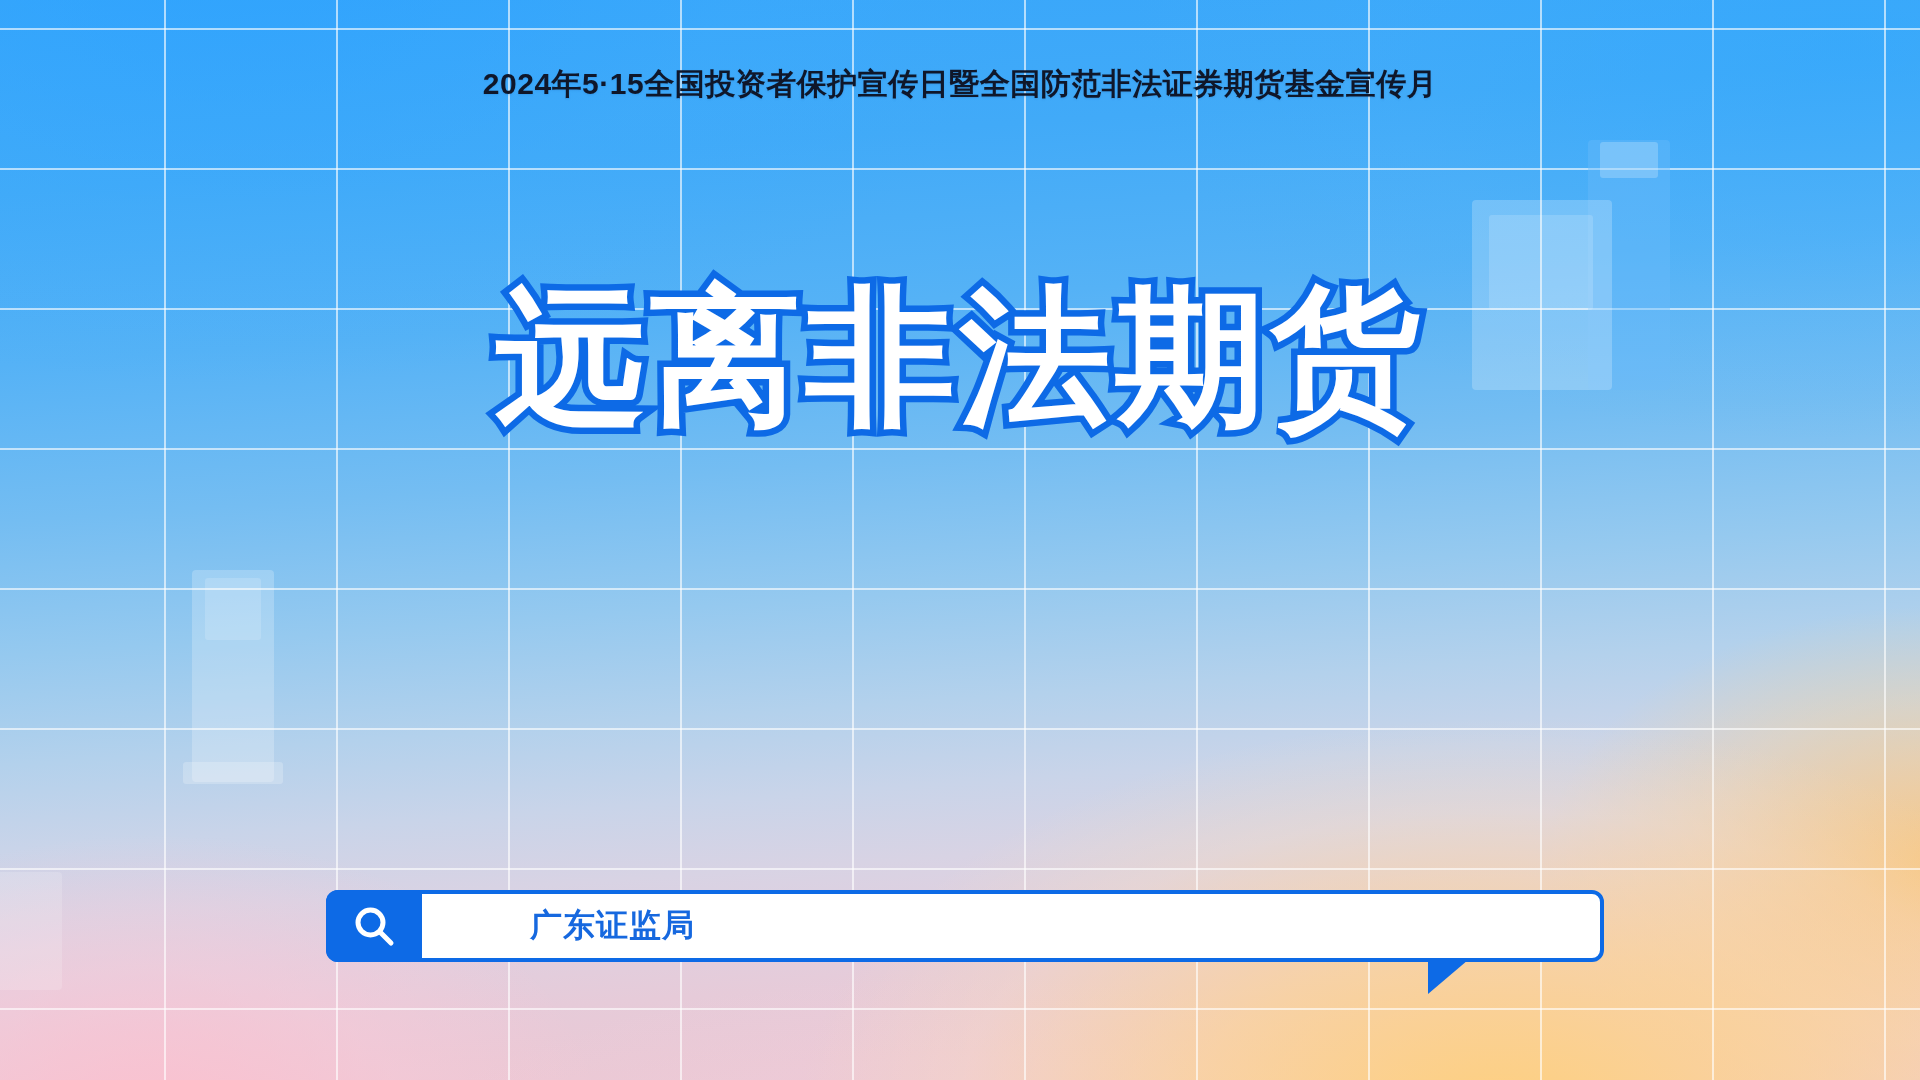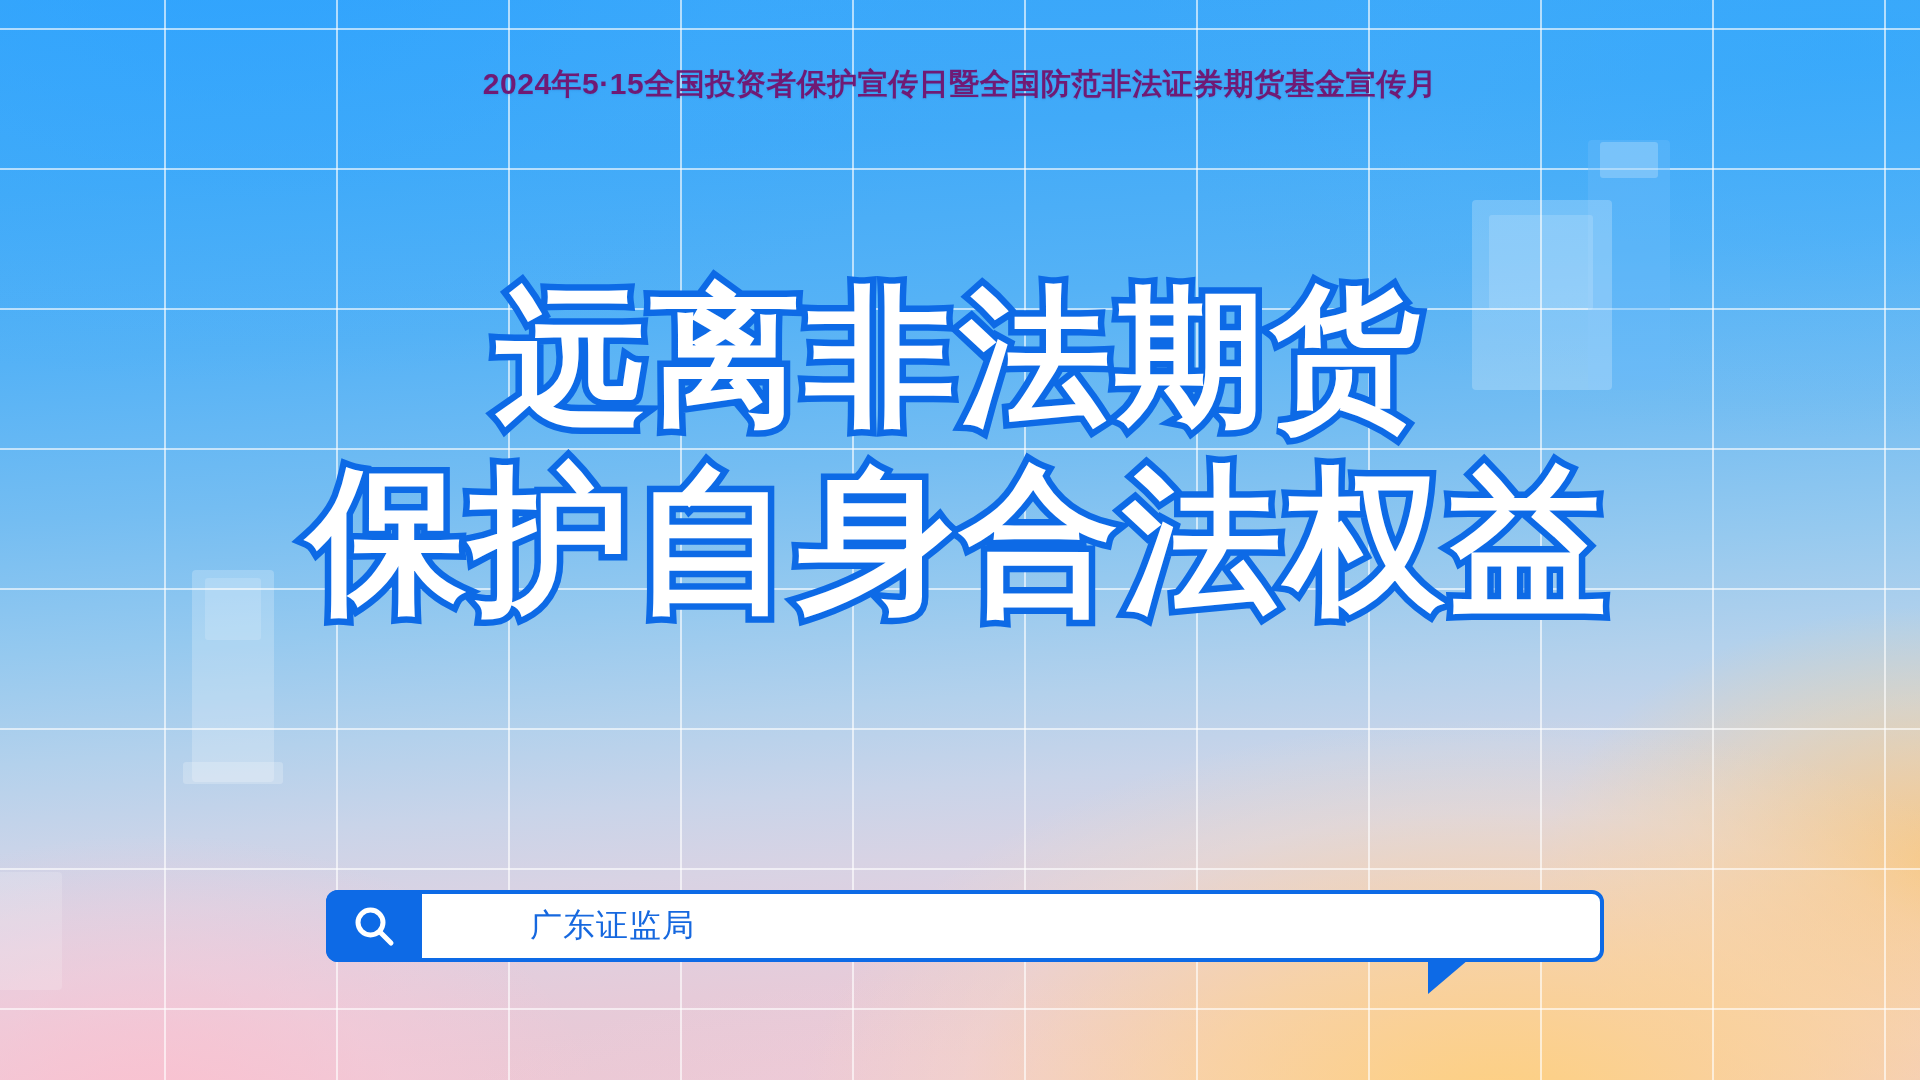--- a/index.html
+++ b/index.html
@@ -95,21 +95,21 @@
   
   #deco-bl-block         { left: 0px;    top: 872px;  width: 62px;  height: 118px; border-radius: 0 4px 4px 0; }
 
   
   #header-line {
     position: absolute;
     top: 64px;
     left: 0;
     width: 100%;
     text-align: center;
-    color: #701a75;
+    color: #0f172a;
     font-size: 30px;
     font-weight: bold;
     letter-spacing: 0.5px;
     white-space: nowrap;
     text-shadow: 0 1px 2px rgba(20,90,170,0.18);
   }
 
   
   #title-block {
     position: absolute;
@@ -163,21 +163,21 @@
   }
   #search-chip svg { display: block; }
 
   #orgs {
     margin-left: 200px;
     display: flex;
     align-items: center;
     gap: 56px;
     color: #1668df;
     font-size: 32px;
-    font-weight: normal;
+    font-weight: bold;
     letter-spacing: 1px;
     white-space: nowrap;
     flex-direction: column;
   }
 
   
   #bar-tail {
     position: absolute;
     left: 1428px;
     top: 960px;
@@ -205,21 +205,20 @@
   <div class="deco deco-rect soft" id="deco-left-panel"></div>
   <div class="deco deco-rect softer" id="deco-left-cap"></div>
   <div class="deco deco-rect soft" id="deco-left-foot"></div>
 
   <div class="deco deco-rect softer" id="deco-bl-block"></div>
 
   <div id="header-line">2024年5·15全国投资者保护宣传日暨全国防范非法证券期货基金宣传月</div>
 
   <div id="title-block">
     <span class="title-line l1">远离非法期货</span>
-    <span class="title-line l2">保护自身合法权益</span>
   </div>
 
   <div id="bottom-bar">
     <div id="orgs">
       <span>广东证监局</span>
     </div>
   </div>
 
   <div id="search-chip">
     <span>

